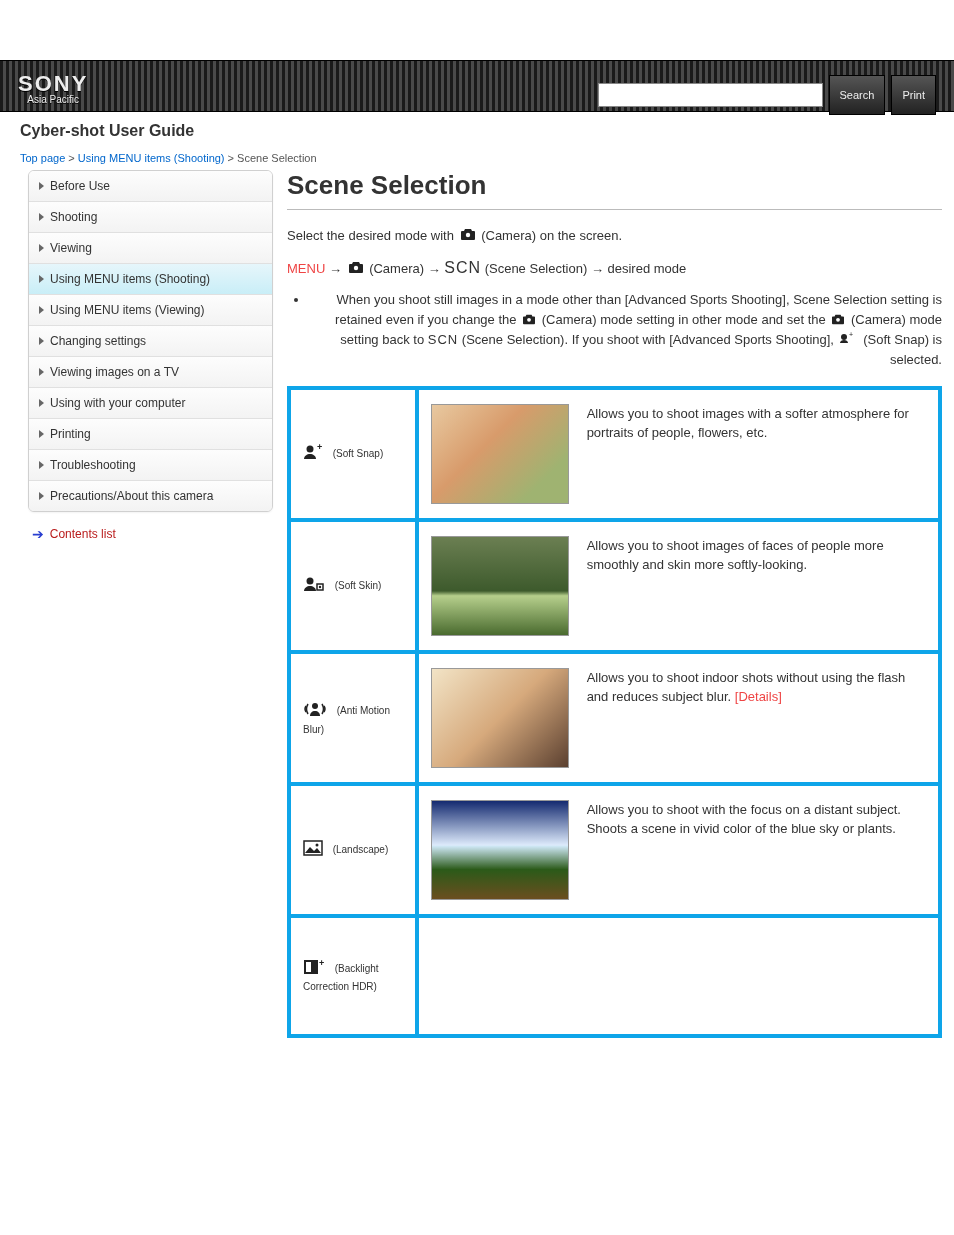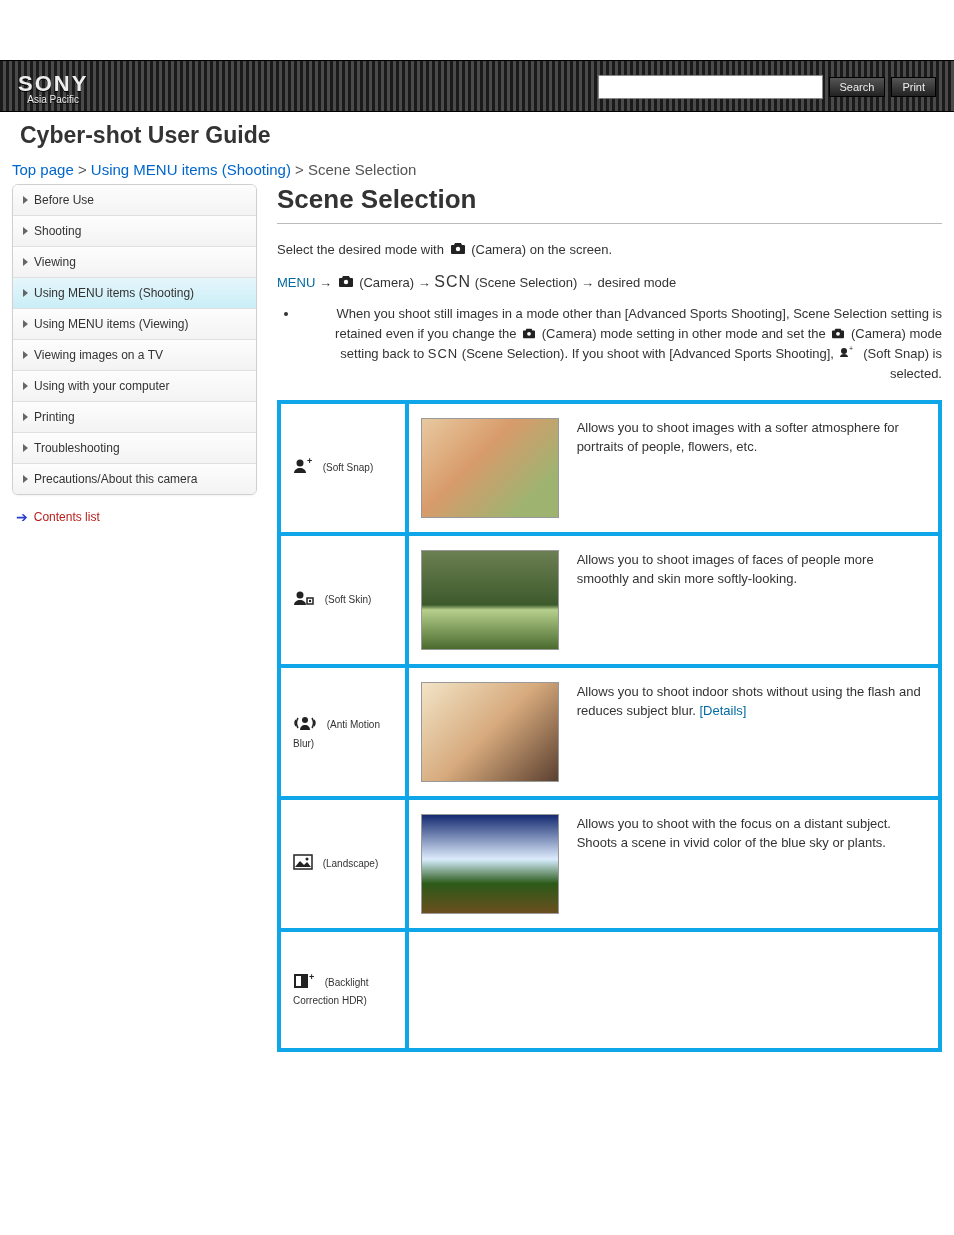--- a/index.html
+++ b/index.html
@@ -20,28 +20,28 @@
     color: #eee; font-size: 22px; letter-spacing: 2px; font-weight: bold;
     text-shadow: 0 1px 0 #000;
     text-align: center;
   }
   .brand .region { font-size: 10px; letter-spacing: 0; font-weight: normal; display:block; line-height:1; margin-top:-2px;}
   .search-area { position: absolute; right: 18px; top: 14px; display: flex; gap: 6px; align-items: center; }
   .search-input {
     width: 225px; height: 24px; border: 1px solid #888; background: #fff; font-size: 12px; padding: 0 4px;
   }
   .btn {
-    height: 20px; padding: 0 10px; font-size: 11px; color: #eee;
+    height: 40px; padding: 0 10px; font-size: 11px; color: #eee;
     background: linear-gradient(#555,#222); border: 1px solid #000; cursor: pointer;
   }
 
-  .breadcrumb { padding: 12px 20px 6px 12px; font-size: 15px; color: #555; }
+  .breadcrumb { padding: 12px 20px 6px 20px; font-size: 11px; color: #555; }
   .breadcrumb a { color: #0066cc; }
 
-  .layout { display: flex; padding: 0 12px 40px 12px; gap: 20px; }
+  .layout { display: flex; padding: 0 12px 40px 12px; gap: 14px; margin-left: 16px; }
 
   
   .sidebar { width: 245px; flex: none; }
   .sidebar-panel {
     border: 1px solid #d0d0d0; border-radius: 6px; overflow: hidden;
     background: #fff;
     box-shadow: 0 1px 2px rgba(0,0,0,0.05);
   }
   .sidebar-item {
     display: flex; align-items: center; gap: 6px;
@@ -59,21 +59,21 @@
   .back-link { margin-top: 14px; font-size: 12px; display: flex; align-items: center; gap: 6px; padding-left: 4px;}
   .back-arrow { color: #2a3fd0; font-size: 14px; }
 
   
   .main { flex: 1; }
   h1 { font-size: 26px; font-weight: bold; color: #333; padding-bottom: 8px; border-bottom: 1px solid #bbb; margin-bottom: 16px; }
   .intro { font-size: 13px; line-height: 1.5; margin-bottom: 10px; }
   .icon-camera { display:inline-block; vertical-align:middle; margin: 0 2px;}
   .scn { font-family: Arial; font-weight: normal; font-size: 16px; letter-spacing: 1px; }
   ul.note { list-style: disc; margin: 0 0 16px 22px; font-size: 13px; line-height:1.5;text-align:right; }
-  .link-inline { color: #0369a1; cursor: pointer; }
+  .link-inline { color: #ef4444; cursor: pointer; }
 
   table.scene { width: 100%; border-collapse: collapse; border: 1px solid #888; }
   table.scene td { border: 4px solid #0ea5e9; padding: 14px 12px; vertical-align: middle; font-size: 13px; }
   table.scene td.icon-cell { width: 128px; text-align: left; vertical-align: middle; }
   .mode-icon { display:inline-block; margin-right:6px; vertical-align:middle; }
   .mode-label { font-size: 10px; vertical-align: middle; }
 
   .img-ph {
     width: 138px; height: 100px; display:inline-block; vertical-align: top; margin-right: 14px;
     border: 1px solid #999;
@@ -96,21 +96,21 @@
     <span>SONY</span>
     <span class="region">Asia Pacific</span>
   </div>
   <div class="search-area">
     <input class="search-input" type="text" placeholder="" style="">
     <button class="btn">Search</button>
     <button class="btn">Print</button>
   </div>
 </div>
 
-<div style="padding:10px 20px 0 20px; font-size:23px; color:#333; font-weight:bold;">Cyber-shot User Guide</div>
+<div style="padding:10px 20px 0 20px; font-size:16px; color:#333; font-weight:bold;">Cyber-shot User Guide</div>
 
 <div class="breadcrumb">
   <a href="#">Top page</a>
   &gt;
   <a href="#">Using MENU items (Shooting)</a>
   &gt;
   <span>Scene Selection</span>
 </div>
 
 <div class="layout">
@@ -129,20 +129,24 @@
         <span class="sidebar-caret"></span>
         <span>Viewing</span>
       </div>
       <div class="sidebar-item active">
         <span class="sidebar-caret"></span>
         <span>Using MENU items (Shooting)</span>
       </div>
       <div class="sidebar-item">
         <span class="sidebar-caret"></span>
         <span>Using MENU items (Viewing)</span>
+      </div>
+      <div class="sidebar-item">
+        <span class="sidebar-caret"></span>
+        <span>Changing settings</span>
       </div>
       <div class="sidebar-item">
         <span class="sidebar-caret"></span>
         <span>Viewing images on a TV</span>
       </div>
       <div class="sidebar-item">
         <span class="sidebar-caret"></span>
         <span>Using with your computer</span>
       </div>
       <div class="sidebar-item">

